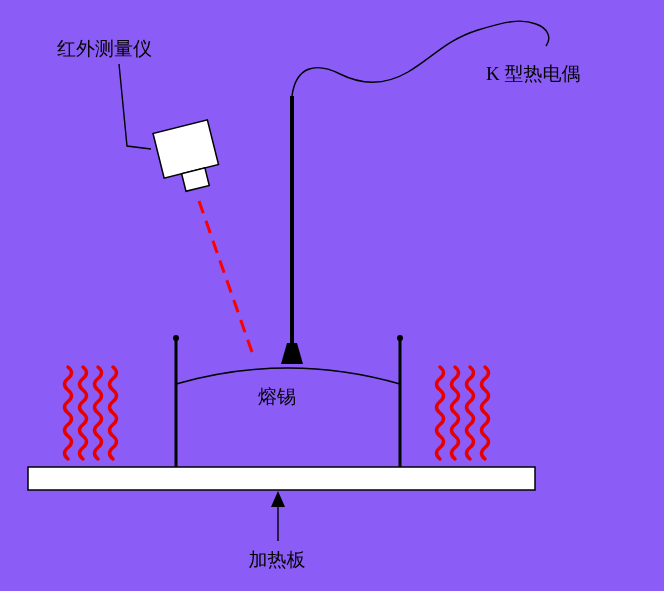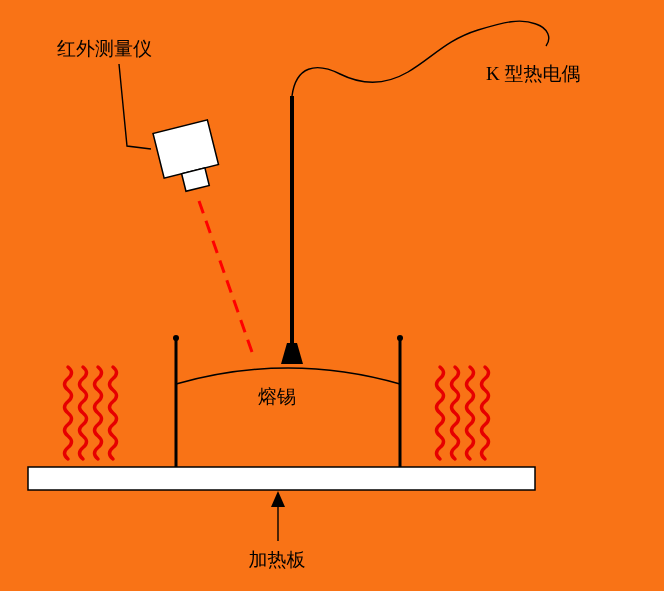--- a/index.html
+++ b/index.html
@@ -4,21 +4,21 @@
 <style>
   html, body {
     margin: 0;
     padding: 0;
     background: #ffffff;
   }
   .stage {
     position: relative;
     width: 664px;
     height: 591px;
-    background: #f97316;
+    background: #8b5cf6;
     overflow: hidden;
     font-family: "Liberation Serif", "DejaVu Serif", serif;
   }
   svg {
     display: block;
   }
   text {
     font-family: "Liberation Serif", "DejaVu Serif", serif;
     font-size: 19px;
     fill: #000000;

